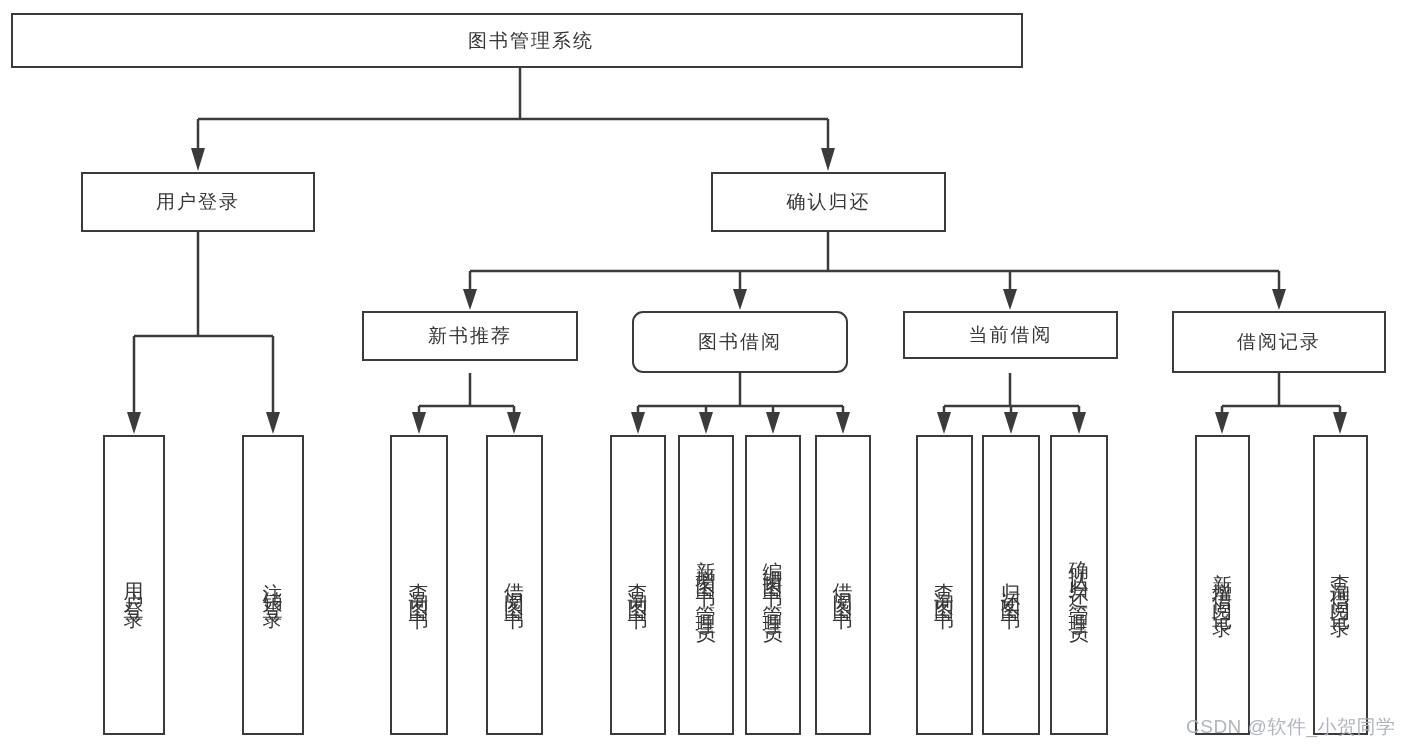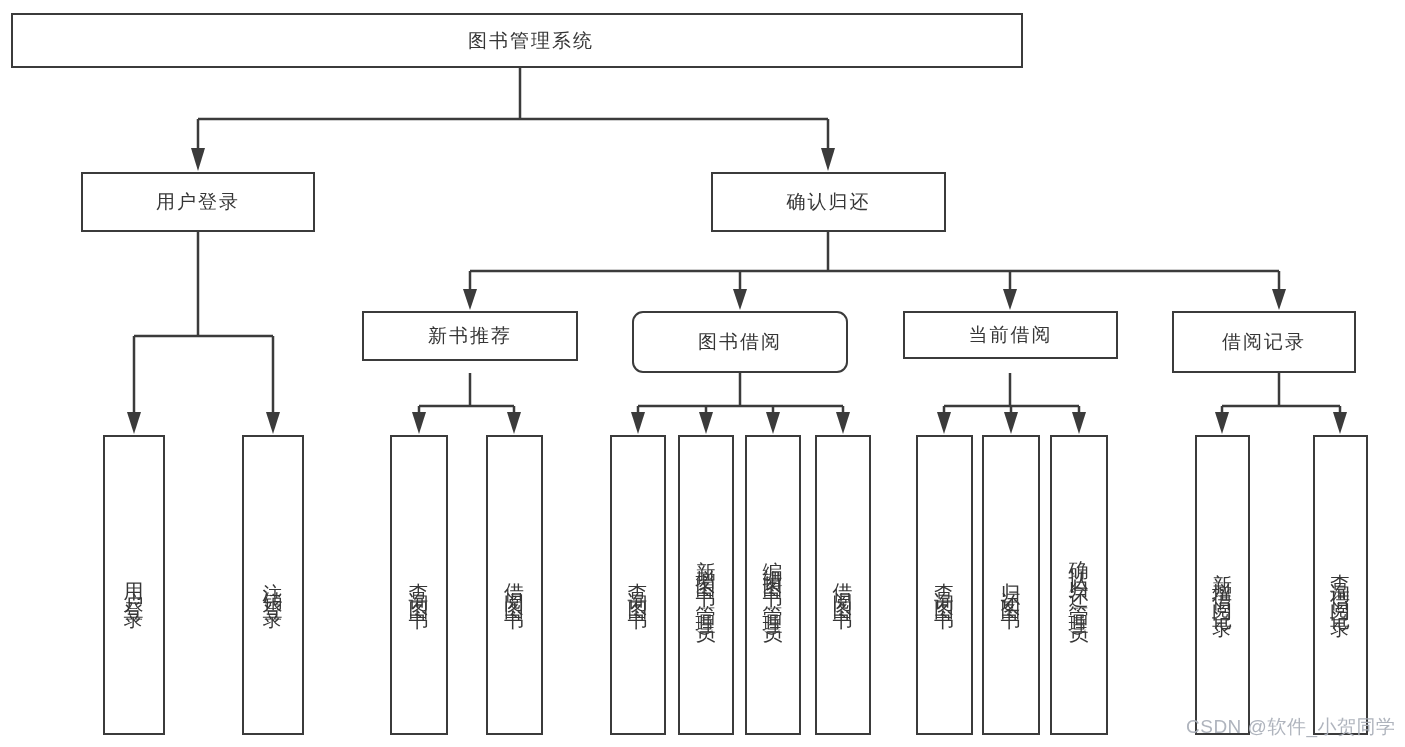--- a/index.html
+++ b/index.html
@@ -104,21 +104,21 @@
 
   <div class="node" style="left:362px; top:311px; width:216px; height:50px;">
     <span class="hlabel">新书推荐</span>
   </div>
   <div class="node" style="left:632px; top:311px; width:216px; height:62px;border-radius:11px;">
     <span class="hlabel">图书借阅</span>
   </div>
   <div class="node" style="left:903px; top:311px; width:215px; height:48px;">
     <span class="hlabel">当前借阅</span>
   </div>
-  <div class="node" style="left:1172px; top:311px; width:184px; height:62px;">
+  <div class="node" style="left:1172px; top:311px; width:214px; height:62px;">
     <span class="hlabel">借阅记录</span>
   </div>
 
   <div class="node leaf" style="left:103px; top:435px; width:62px; height:300px;">
     <span class="vlabel">用户登录</span>
   </div>
   <div class="node leaf" style="left:242px; top:435px; width:62px; height:300px;">
     <span class="vlabel">注销登录</span>
   </div>
 

